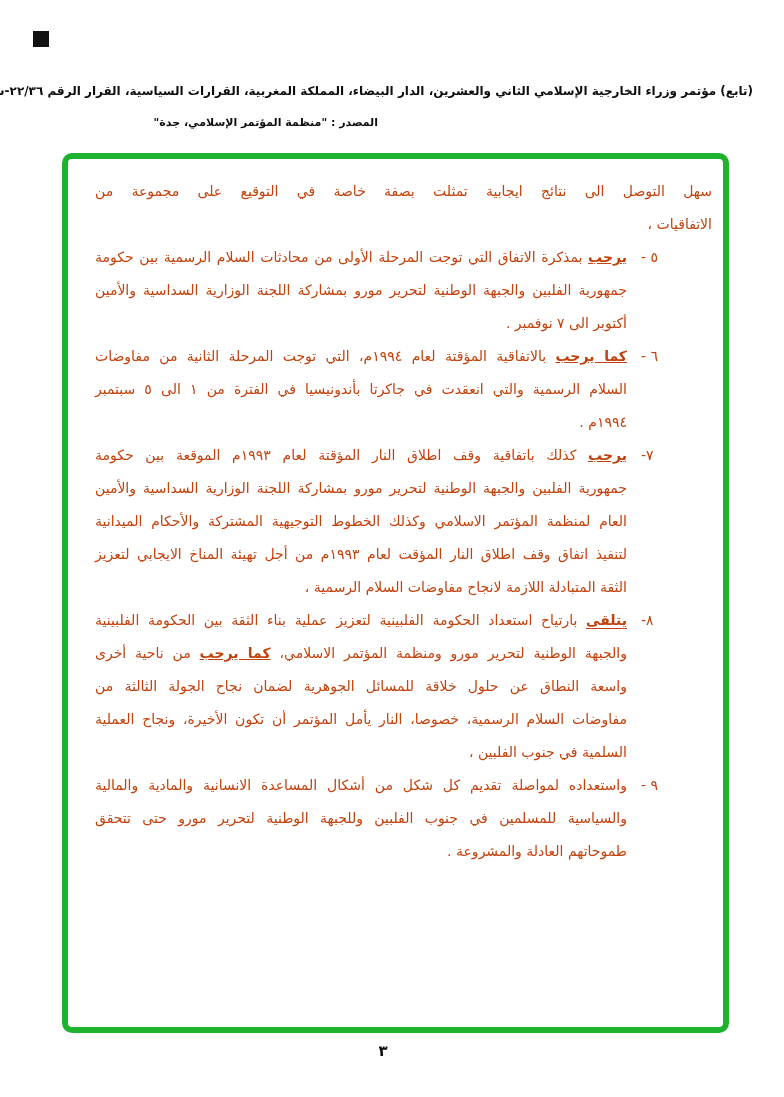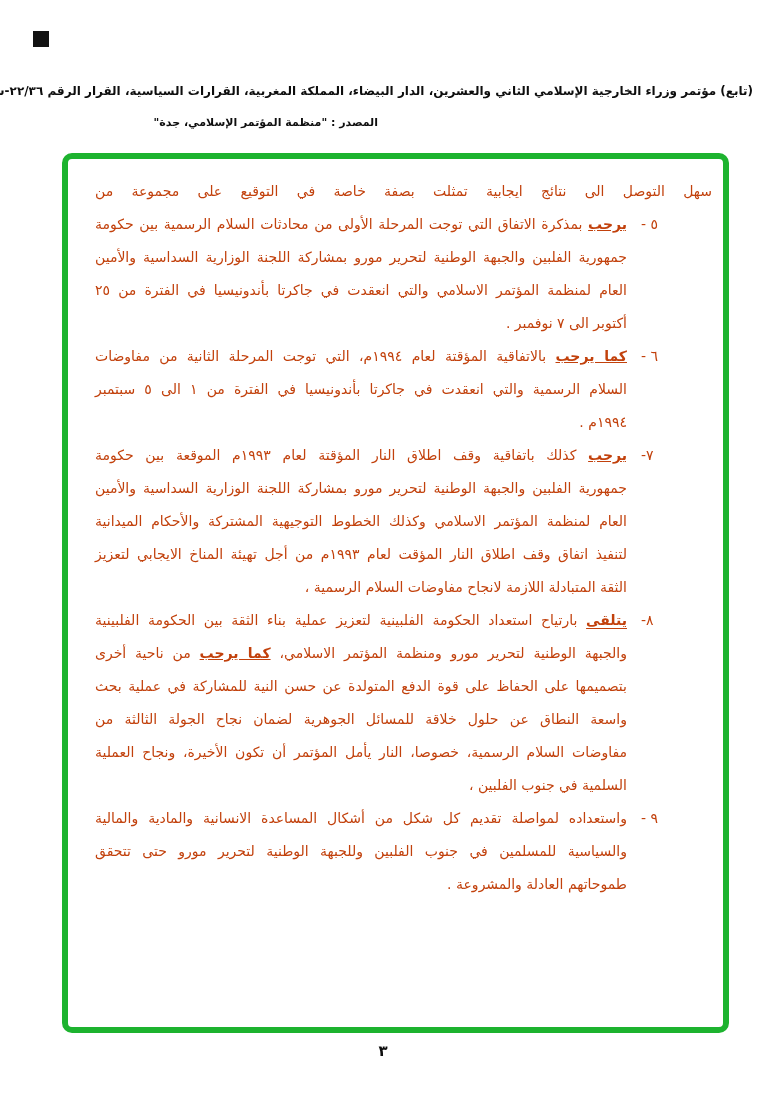--- a/index.html
+++ b/index.html
@@ -44,27 +44,27 @@
 
 <div class="page">
   <div class="corner-square"></div>
   <div class="h1">(تابع) مؤتمر وزراء الخارجية الإسلامي الثاني والعشرين، الدار البيضاء، المملكة المغربية، القرارات السياسية، القرار الرقم ٢٢/٣٦-س</div>
   <div class="h2">المصدر :  "منظمة المؤتمر الإسلامي، جدة"</div>
   <div class="green-box"></div>
   <div class="content">
     <div id="blocks">
         <div class="plain">
           <div class="jline"><span>سهل التوصل الى نتائج ايجابية تمثلت بصفة خاصة في التوقيع على مجموعة من</span></div>
+          <div class="lline"><span>الاتفاقيات ،</span></div>
         </div>
         <div class="item">
           <div class="num"><span class="num-inner" dir="rtl">٥ -</span></div>
           <div class="txt">
             <div class="jline"><span class="b">يرحب</span><span> بمذكرة الاتفاق التي توجت المرحلة الأولى من محادثات السلام الرسمية بين حكومة</span></div>
             <div class="jline"><span>جمهورية الفلبين والجبهة الوطنية لتحرير مورو بمشاركة اللجنة الوزارية السداسية والأمين</span></div>
-            <div class="jline"><span>العام لمنظمة المؤتمر الاسلامي والتي انعقدت في جاكرتا بأندونيسيا في الفترة من ٢٥</span></div>
             <div class="lline"><span>أكتوبر الى ٧ نوفمبر .</span></div>
           </div>
         </div>
         <div class="item">
           <div class="num"><span class="num-inner" dir="rtl">٦ -</span></div>
           <div class="txt">
             <div class="jline"><span class="b">كما يرحب</span><span> بالاتفاقية المؤقتة لعام ١٩٩٤م، التي توجت المرحلة الثانية من مفاوضات</span></div>
             <div class="jline"><span>السلام الرسمية والتي انعقدت في جاكرتا بأندونيسيا في الفترة من ١ الى ٥ سبتمبر</span></div>
             <div class="lline"><span>١٩٩٤م .</span></div>
           </div>
@@ -77,21 +77,20 @@
             <div class="jline"><span>العام لمنظمة المؤتمر الاسلامي وكذلك الخطوط التوجيهية المشتركة والأحكام الميدانية</span></div>
             <div class="jline"><span>لتنفيذ اتفاق وقف اطلاق النار المؤقت لعام ١٩٩٣م من أجل تهيئة المناخ الايجابي لتعزيز</span></div>
             <div class="lline"><span>الثقة المتبادلة اللازمة لانجاح مفاوضات السلام الرسمية ،</span></div>
           </div>
         </div>
         <div class="item">
           <div class="num"><span class="num-inner" dir="rtl">٨-</span></div>
           <div class="txt">
             <div class="jline"><span class="b u">يتلقى</span><span> بارتياح استعداد الحكومة الفلبينية لتعزيز عملية بناء الثقة بين الحكومة الفلبينية</span></div>
             <div class="jline"><span>والجبهة الوطنية لتحرير مورو ومنظمة المؤتمر الاسلامي، </span><span class="b">كما يرحب</span><span> من ناحية أخرى</span></div>
-            <div class="jline"><span>بتصميمها على الحفاظ على قوة الدفع المتولدة عن حسن النية للمشاركة في عملية بحث</span></div>
             <div class="jline"><span>واسعة النطاق عن حلول خلاقة للمسائل الجوهرية لضمان نجاح الجولة الثالثة من</span></div>
             <div class="jline"><span>مفاوضات السلام الرسمية، خصوصا، النار يأمل المؤتمر أن تكون الأخيرة، ونجاح العملية</span></div>
             <div class="lline"><span>السلمية في جنوب الفلبين ،</span></div>
           </div>
         </div>
         <div class="item">
           <div class="num"><span class="num-inner" dir="rtl">٩ -</span></div>
           <div class="txt">
             <div class="jline"><span>واستعداده لمواصلة تقديم كل شكل من أشكال المساعدة الانسانية والمادية والمالية</span></div>
             <div class="jline"><span>والسياسية للمسلمين في جنوب الفلبين وللجبهة الوطنية لتحرير مورو حتى تتحقق</span></div>

